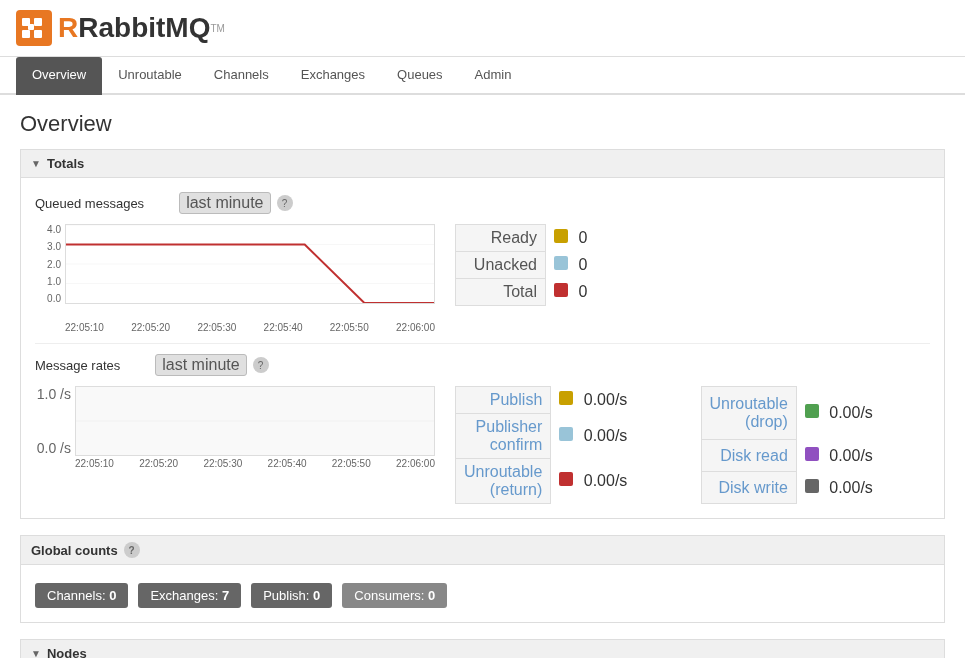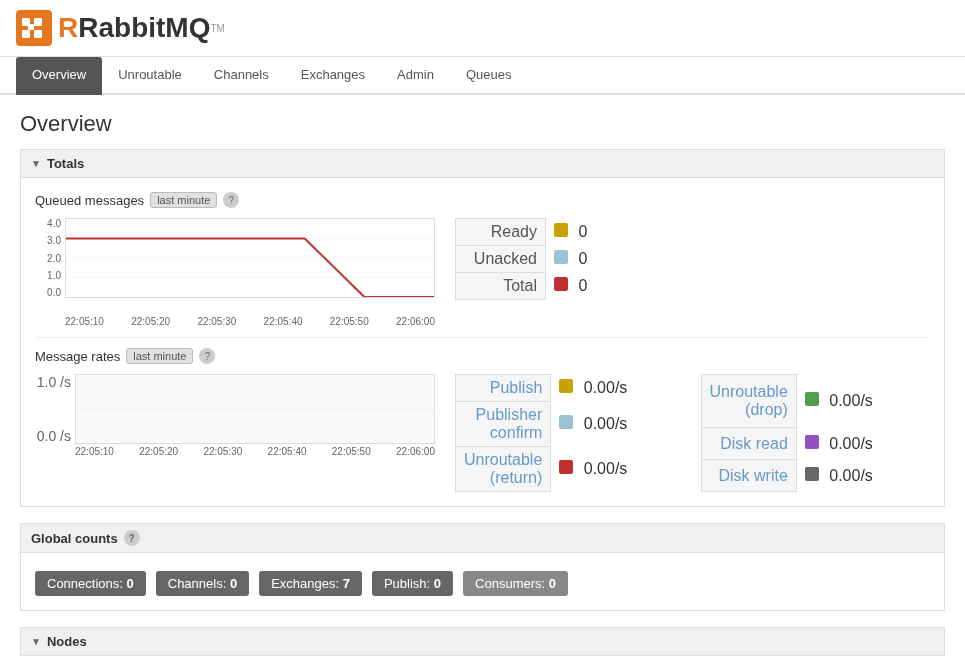--- a/index.html
+++ b/index.html
@@ -24,21 +24,21 @@
     .page-title { font-size: 22px; font-weight: normal; margin-bottom: 12px; color: #333; }
 
     
     .section { margin-bottom: 16px; }
     .section-header { background: #f0f0f0; padding: 6px 10px; display: flex; align-items: center; gap: 6px; font-weight: bold; font-size: 13px; border: 1px solid #ddd; }
     .section-arrow { color: #666; font-size: 10px; }
     .section-content { border: 1px solid #ddd; border-top: none; padding: 14px; }
 
     
     .subsection-title { font-size: 13px; margin-bottom: 10px; display: flex; align-items: center; gap: 6px; }
-    .badge { background: #e0e0e0; border: 1px solid #bbb; border-radius: 3px; padding: 1px 6px; font-size: 11px; color: #555; }
+    .badge { background: #e0e0e0; border: 1px solid #bbb; border-radius: 3px; padding: 1px 6px; font-size: 16px; color: #555; margin-left: 29px; }
     .help-icon { display: inline-flex; align-items: center; justify-content: center; width: 16px; height: 16px; background: #ccc; border-radius: 50%; font-size: 10px; color: #666; cursor: pointer; }
 
     
     .chart-stats-row { display: flex; align-items: flex-start; gap: 20px; }
     .chart-area { flex: 0 0 400px; }
     .stats-area { flex: 1; }
 
     
     .stats-table { width: 100%; border-collapse: collapse; }
     .stats-table td { padding: 4px 8px; font-size: 16px; }
@@ -71,22 +71,22 @@
     <span class="logo-text"><span style="color:#e87722">R</span><span>RabbitMQ</span></span>
     <span class="logo-tm">TM</span>
   </div>
 </div>
 
 <nav class="nav">
   <a class="nav-item active">Overview</a>
   <a class="nav-item">Unroutable</a>
   <a class="nav-item">Channels</a>
   <a class="nav-item">Exchanges</a>
+  <a class="nav-item">Queues</a>
   <a class="nav-item">Admin</a>
-  <a class="nav-item">Queues</a>
 </nav>
 
 <div class="page">
   <h1 class="page-title">Overview</h1>
 
   <div class="section">
     <div class="section-header">
       <span class="section-arrow">▼</span>
       <span>Totals</span>
     </div>
@@ -255,21 +255,20 @@
     </div>
   </div>
 
   <div class="section">
     <div class="section-header">
       <span>Global counts</span>
       <span class="help-icon">?</span>
     </div>
     <div class="section-content">
       <div class="global-counts">
-        <span class="count-badge"><span>Connections:</span> <span class="num">0</span></span>
         <span class="count-badge"><span>Channels:</span> <span class="num">0</span></span>
         <span class="count-badge"><span>Exchanges:</span> <span class="num">7</span></span>
         <span class="count-badge"><span>Publish:</span> <span class="num">0</span></span>
         <span class="count-badge gray"><span>Consumers:</span> <span class="num">0</span></span>
       </div>
     </div>
   </div>
 
   <div class="section">
     <div class="section-header">

